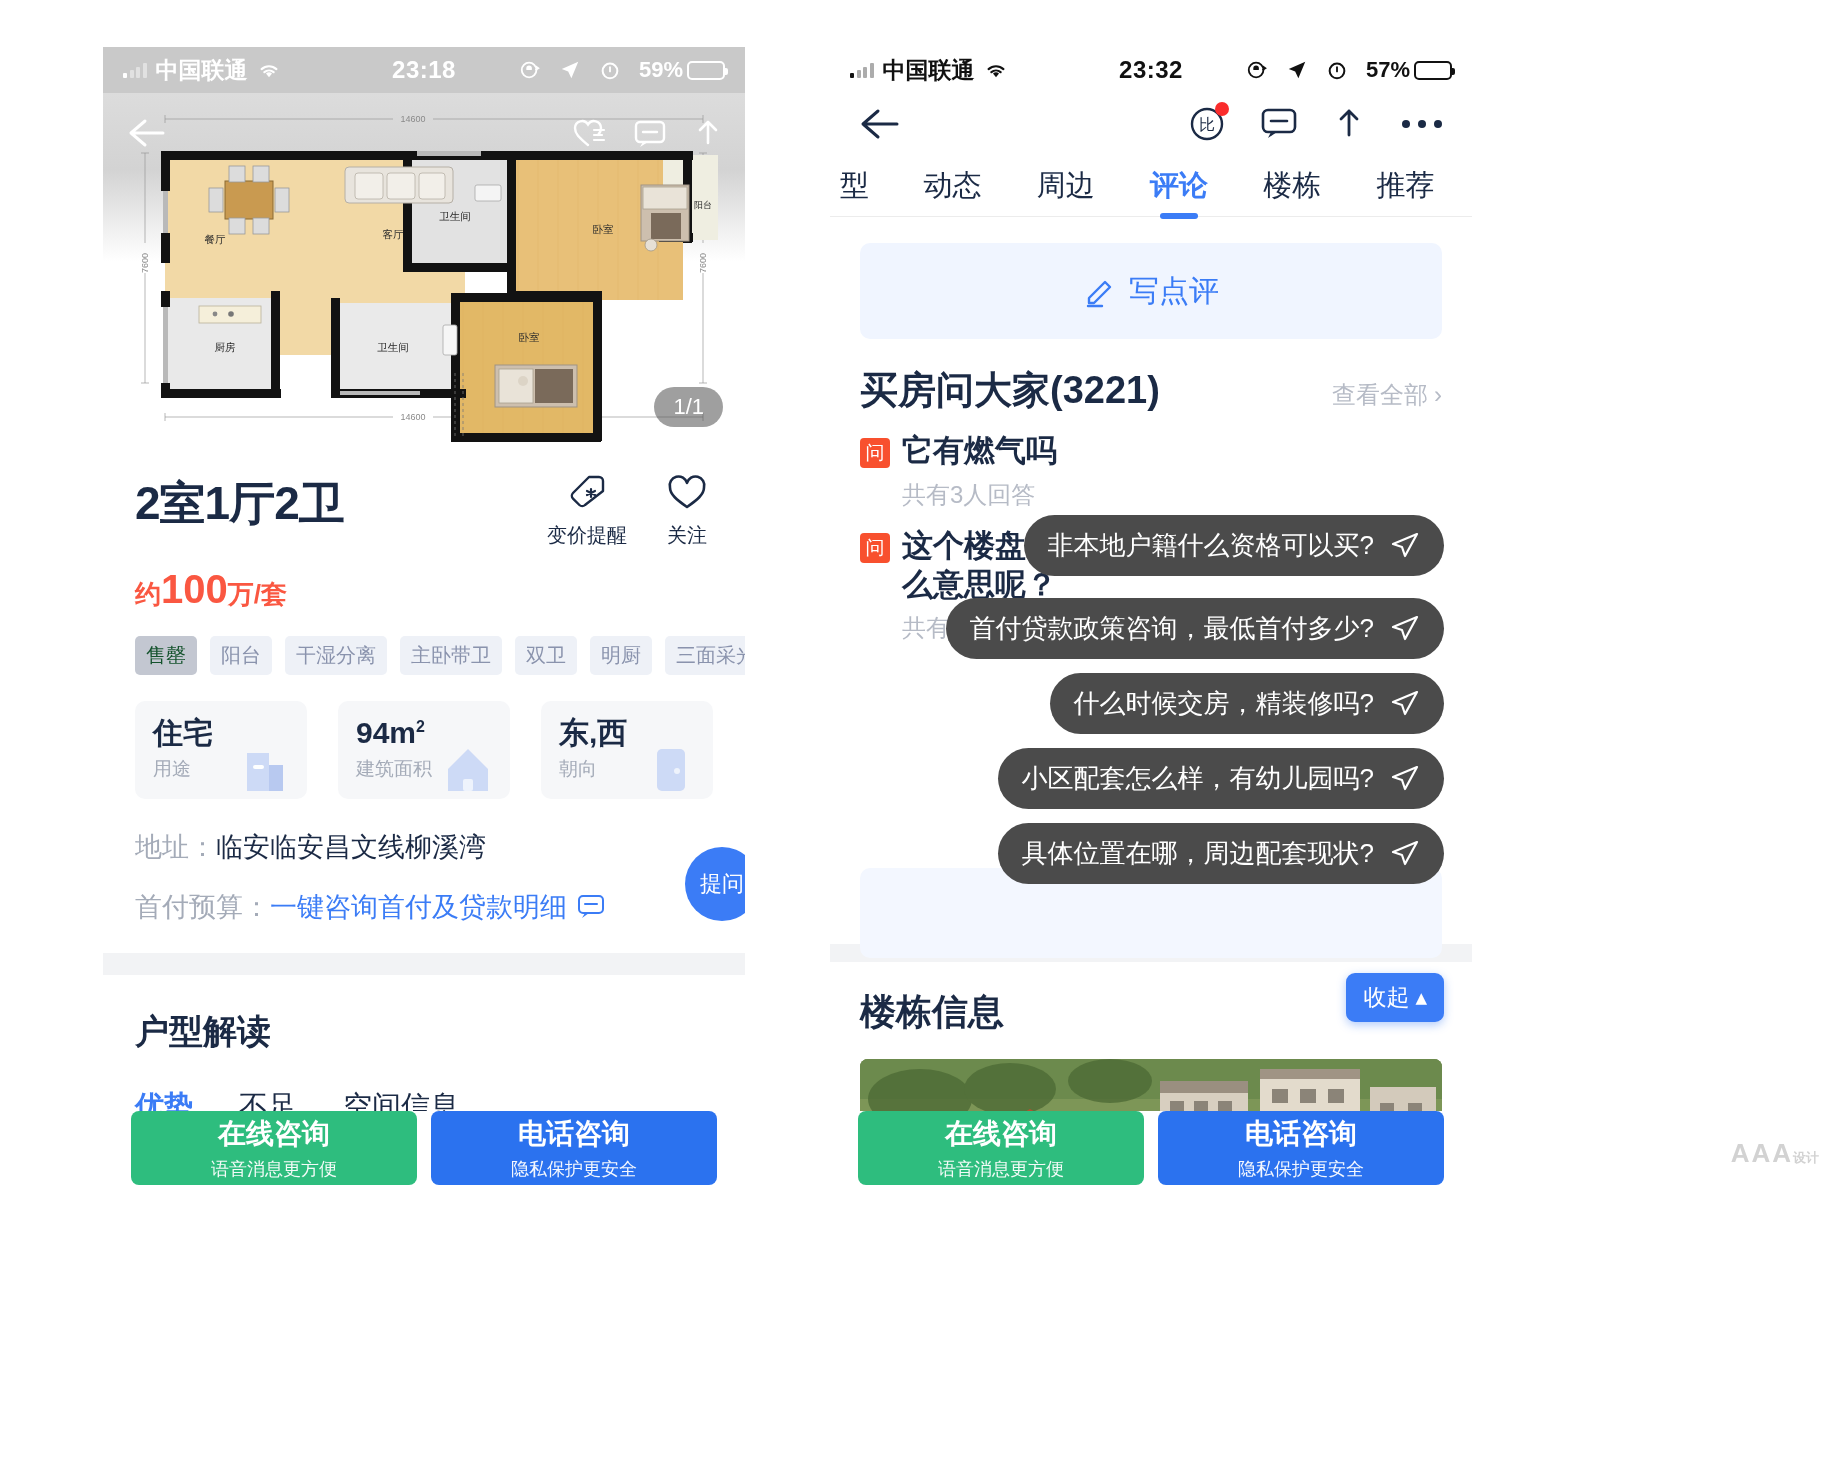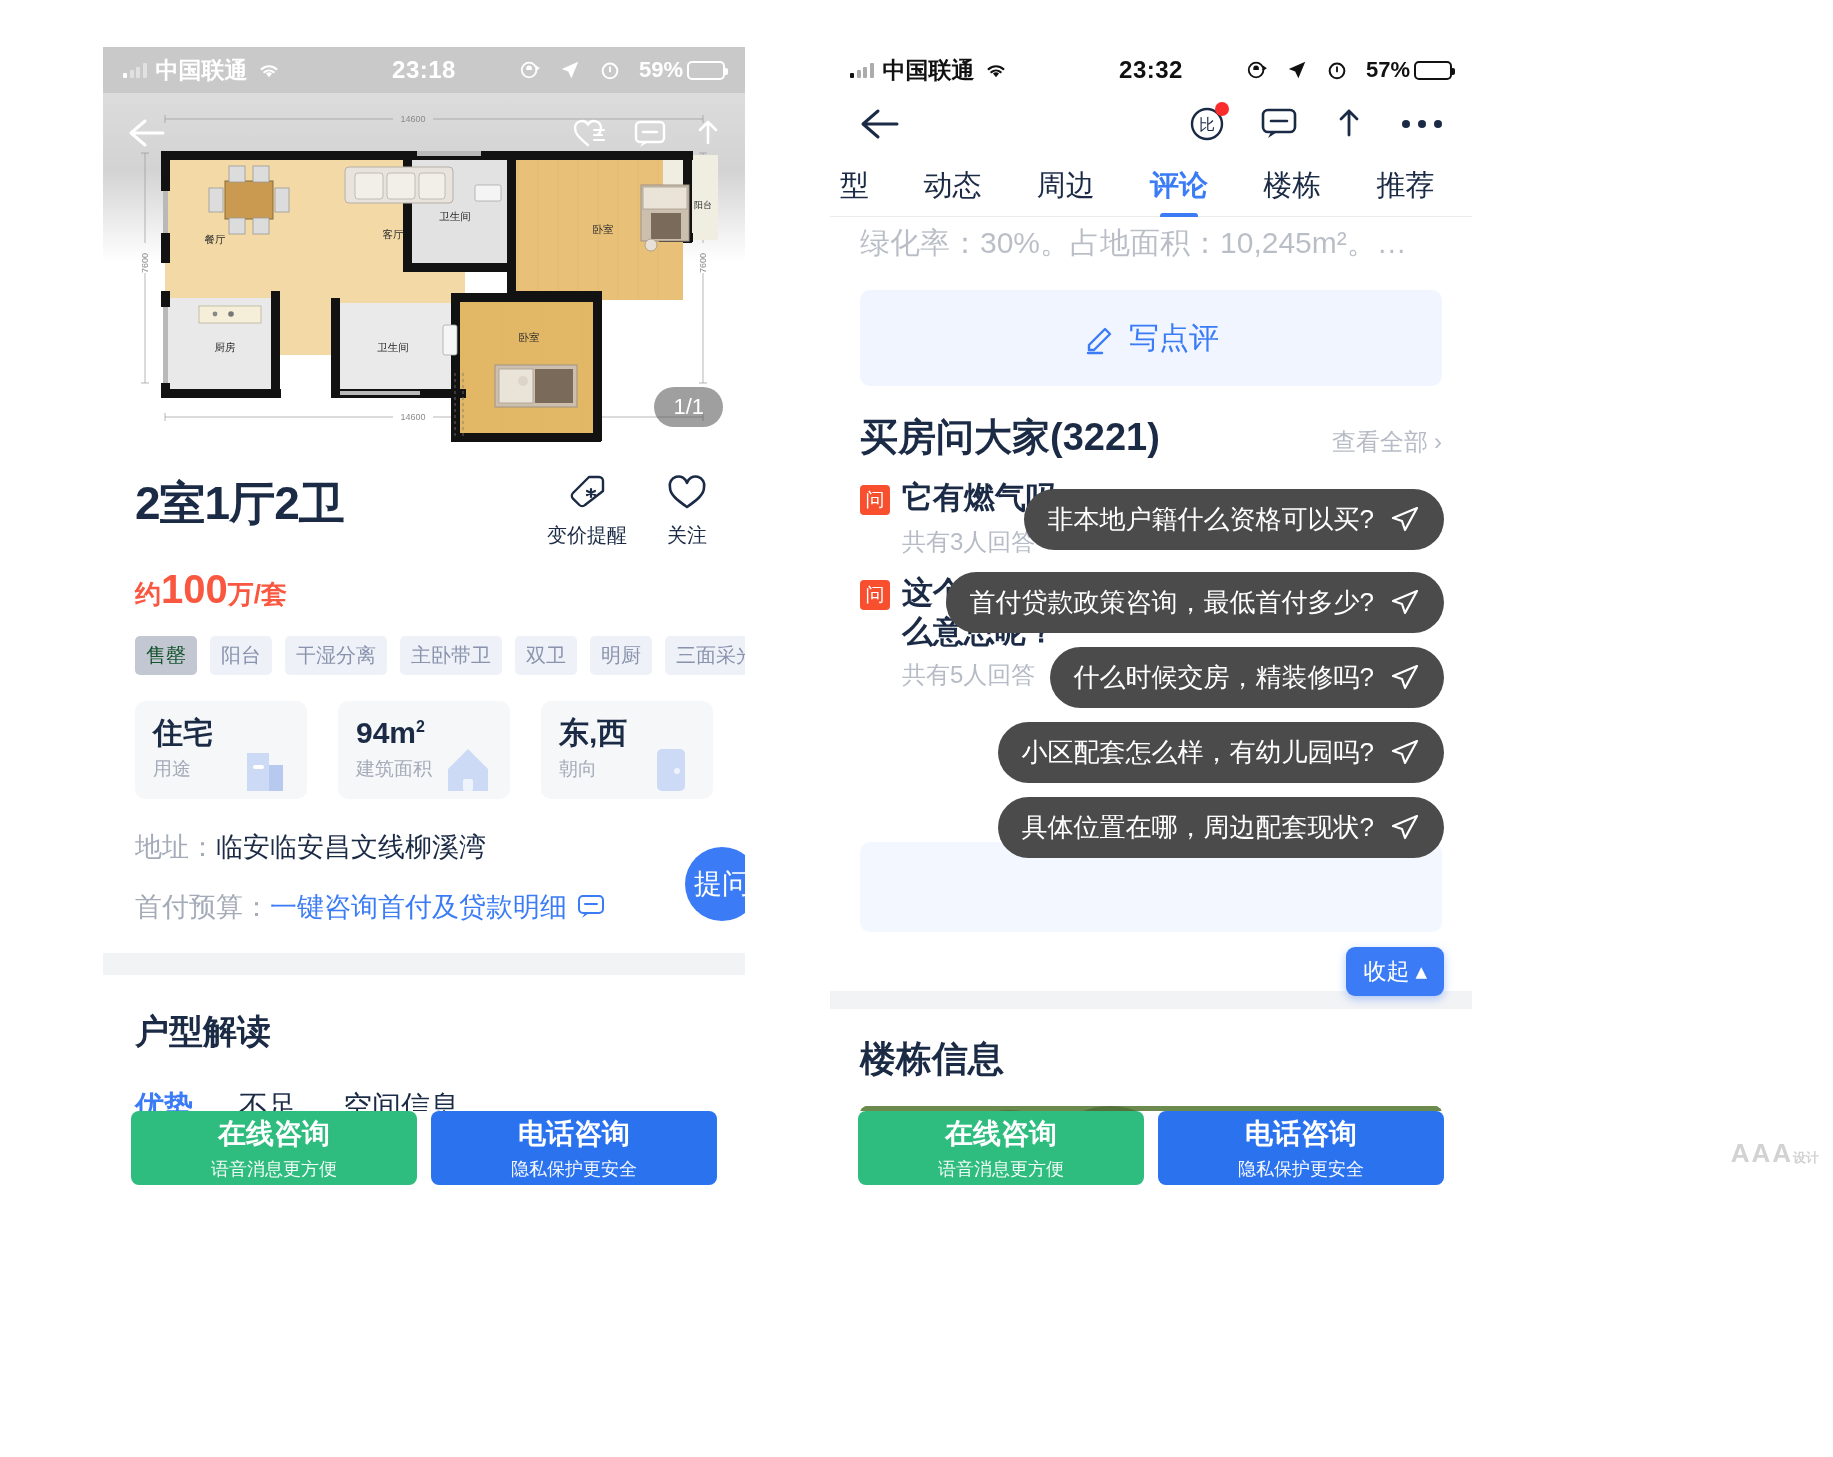--- a/index.html
+++ b/index.html
@@ -117,21 +117,21 @@
   .gap-band { height:22px; background:#f2f3f5; margin-top:28px; }
 
   .sec-title { font-size:34px; font-weight:bold; color:#1b2a45; margin-top:34px;}
   .subtabs { display:flex; gap:46px; margin-top:32px; font-size:29px; color:#1b2a45; }
   .subtab.active { color:#3b7cf6; font-weight:bold; }
 
   
   .ask-bubble {
     position:absolute; right:-14px; top:800px;
     width:74px; height:74px; border-radius:50%;
-    background:#3b7cf6; color:#fff; font-size:28px;
+    background:#3b7cf6; color:#fff; font-size:22px;
     display:flex; align-items:center; justify-content:center;
     z-index:20; cursor:pointer;font-family:Liberation Mono, monospace;
   }
 
   
   .cta {
     position:absolute; left:0; right:0; bottom:0; height:84px;
     display:flex; gap:14px; padding: 0 28px 10px 28px; background:#fff;
     z-index:30;
   }
@@ -593,21 +593,20 @@
     <div class="tabs">
       <span class="tab clipped">型</span>
       <span class="tab">动态</span>
       <span class="tab">周边</span>
       <span class="tab active">评论</span>
       <span class="tab">楼栋</span>
       <span class="tab">推荐</span>
     </div>
 
     <div class="r-body" style="height:1024px;">
-      <div class="faded-line">绿化率：30%。占地面积：10,245m²。…</div>
 
       <div class="write-box">
         <svg width="34" height="34" viewBox="0 0 34 34">
           <path d="M6 24L22 8l5 5L11 29H6z" fill="none" stroke="#3b7cf6" stroke-width="2.4" stroke-linejoin="round"></path>
           <path d="M5 32h14" stroke="#3b7cf6" stroke-width="2.4" stroke-linecap="round"></path>
         </svg>
         <span>写点评</span>
       </div>
 
       <div class="qa-head">

